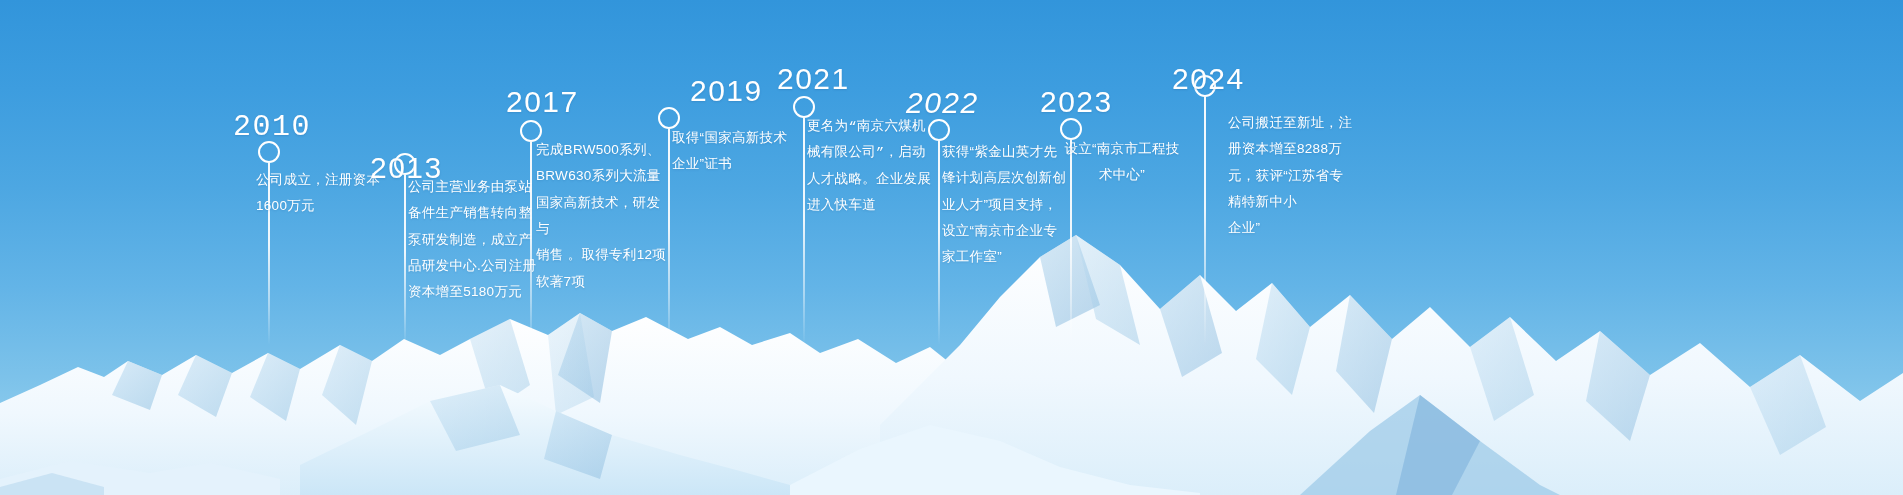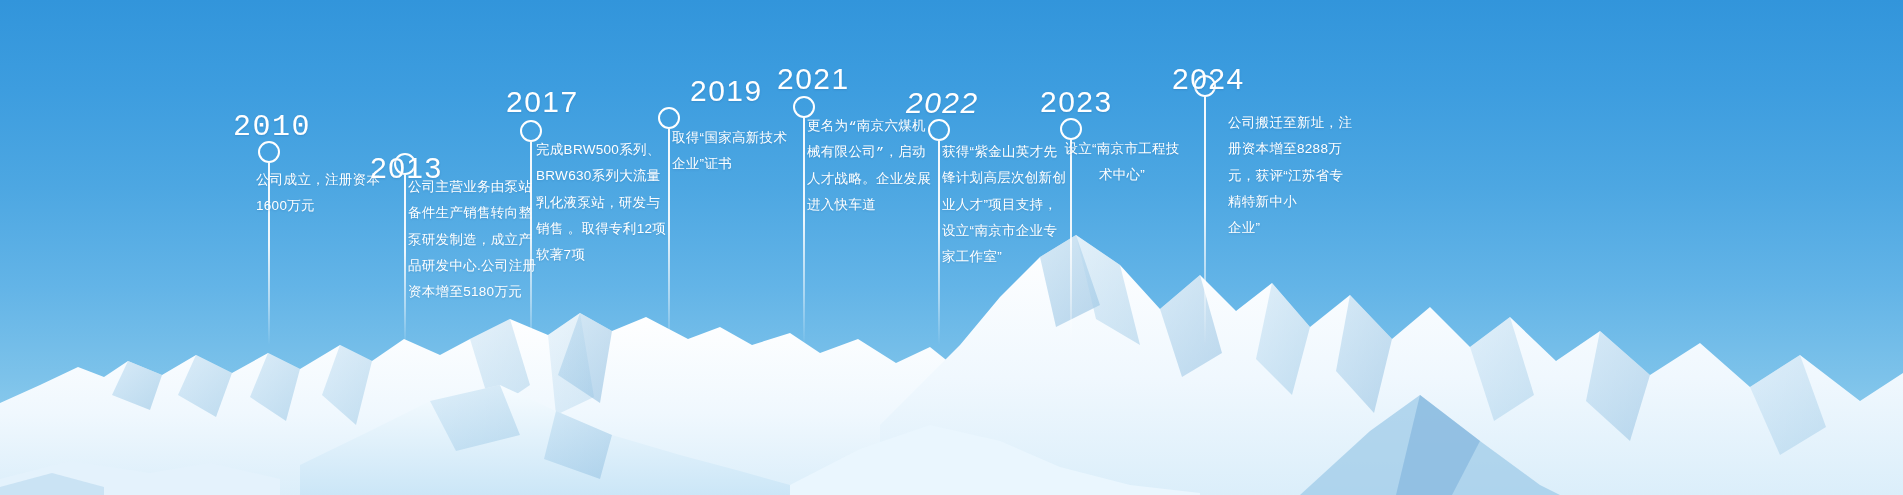--- a/index.html
+++ b/index.html
@@ -166,21 +166,21 @@
 泵研发制造，成立产
 品研发中心.公司注册
 资本增至5180万元</div>
       </div>
       <div class="tl-item">
         <div class="tl-stem" style="left: 530px; top: 142px; height: 203px;"></div>
         <div class="tl-dot" style="left: 520px; top: 120px;"></div>
         <div class="tl-year" style="left: 506px; top: 85px;">2017</div>
         <div class="tl-desc" style="left: 536px; top: 137px; width: 136px;">完成BRW500系列、
 BRW630系列大流量
-乳化液泵站，研发与
+国家高新技术，研发与
 销售 。取得专利12项
 软著7项</div>
       </div>
       <div class="tl-item">
         <div class="tl-stem" style="left: 668px; top: 129px; height: 216px;"></div>
         <div class="tl-dot" style="left: 658px; top: 107px;"></div>
         <div class="tl-year" style="left: 642px; top: 74px; margin-left: 48px;">2019</div>
         <div class="tl-desc" style="left: 672px; top: 125px; width: 132px;">取得“国家高新技术
 企业”证书</div>
       </div>

